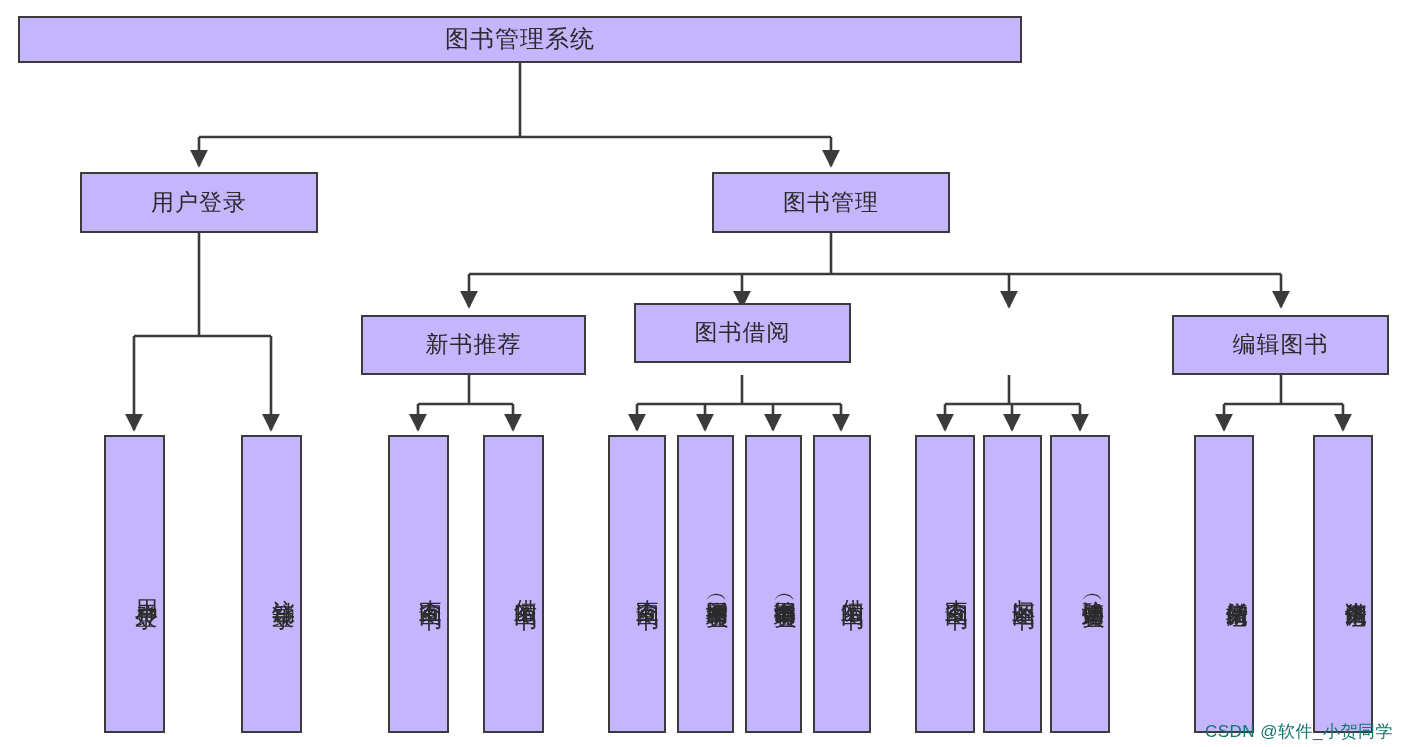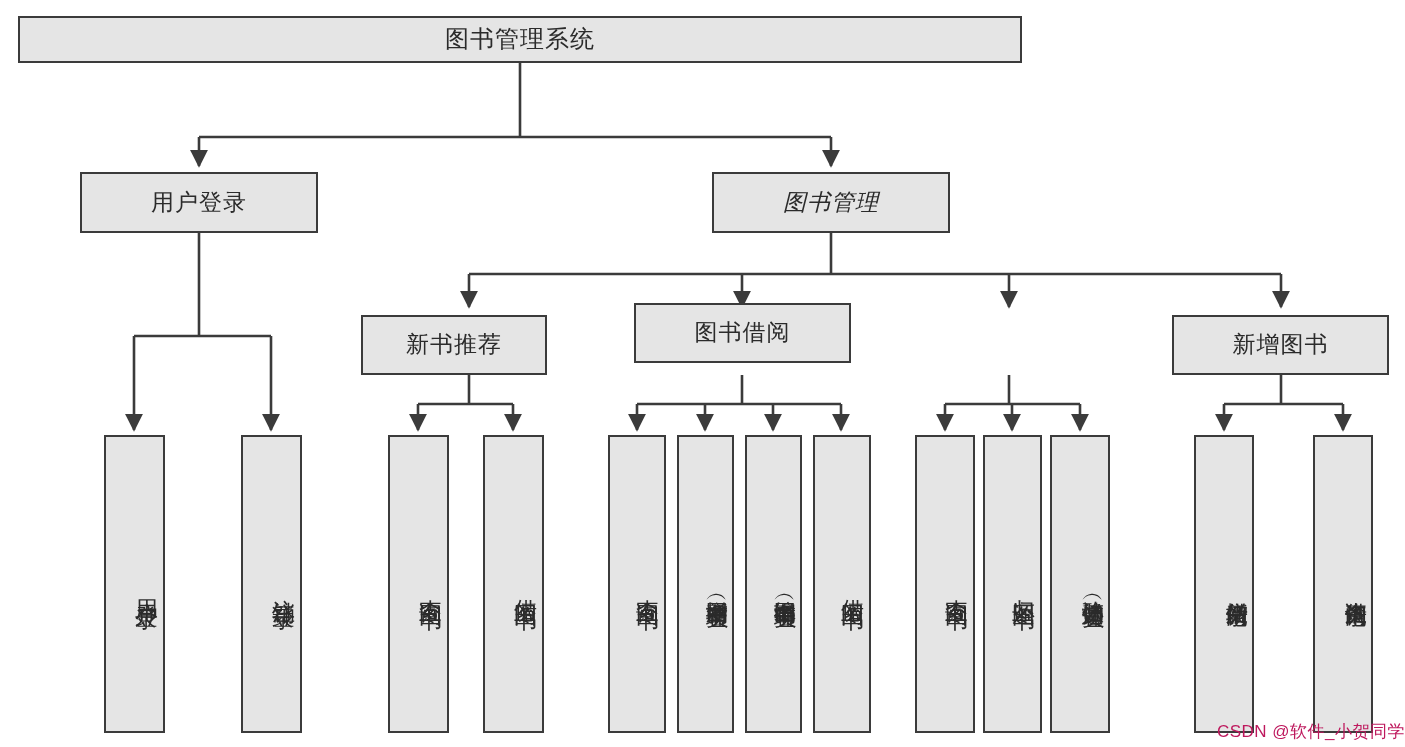--- a/index.html
+++ b/index.html
@@ -21,21 +21,21 @@
     position: absolute;
     left: 0;
     top: 0;
     width: 1405px;
     height: 747px;
   }
   .node {
     position: absolute;
     box-sizing: border-box;
     border: 2px solid #3b3b3b;
-    background: #e5e5e5;
+    background: #c4b5fd;
     color: #2b2b2b;
     display: flex;
     align-items: center;
     justify-content: center;
     text-align: center;
     z-index: 2;
   }
   .node.horiz {
     font-size: 23px;
     letter-spacing: 1px;
@@ -52,24 +52,24 @@
     padding-top: 6px;
     align-items: flex-start;
     justify-content: center;
   }
   .node.vert.tight {
     letter-spacing: 1px;
     font-size: 22px;
   }
   .watermark {
     position: absolute;
-    right: 0;
+    right: 12px;
     bottom: 4px;
     font-size: 17px;
-    color: #be185d;
+    color: #0f766e;
     z-index: 5;
     white-space: nowrap;
     letter-spacing: 0.5px;
   }
 </style>
 </head>
 <body>
 
 <div id="canvas">
 
@@ -125,35 +125,35 @@
   </svg>
 
   <div class="node horiz root" style="left:18px; top:16px; width:1004px; height:47px;">
     <span>图书管理系统</span>
   </div>
 
   <div class="node horiz" style="left:80px; top:172px; width:238px; height:61px;">
     <span>用户登录</span>
   </div>
 
-  <div class="node horiz" style="left:712px; top:172px; width:238px; height:61px;font-style:italic;">
+  <div class="node horiz" style="left:712px; top:172px; width:238px; height:61px;">
     <span>图书管理</span>
   </div>
 
-  <div class="node horiz" style="left:361px; top:315px; width:186px; height:60px;">
+  <div class="node horiz" style="left:361px; top:315px; width:225px; height:60px;">
     <span>新书推荐</span>
   </div>
 
   <div class="node horiz" style="left:634px; top:303px; width:217px; height:60px;">
     <span>图书借阅</span>
   </div>
 
 
   <div class="node horiz" style="left:1172px; top:315px; width:217px; height:60px;">
-    <span>新增图书</span>
+    <span>编辑图书</span>
   </div>
 
   <div class="node vert" style="left:104px; top:435px; width:61px; height:298px;">
     <span>用户登录</span>
   </div>
 
   <div class="node vert" style="left:241px; top:435px; width:61px; height:298px;">
     <span>注销登录</span>
   </div>
 

